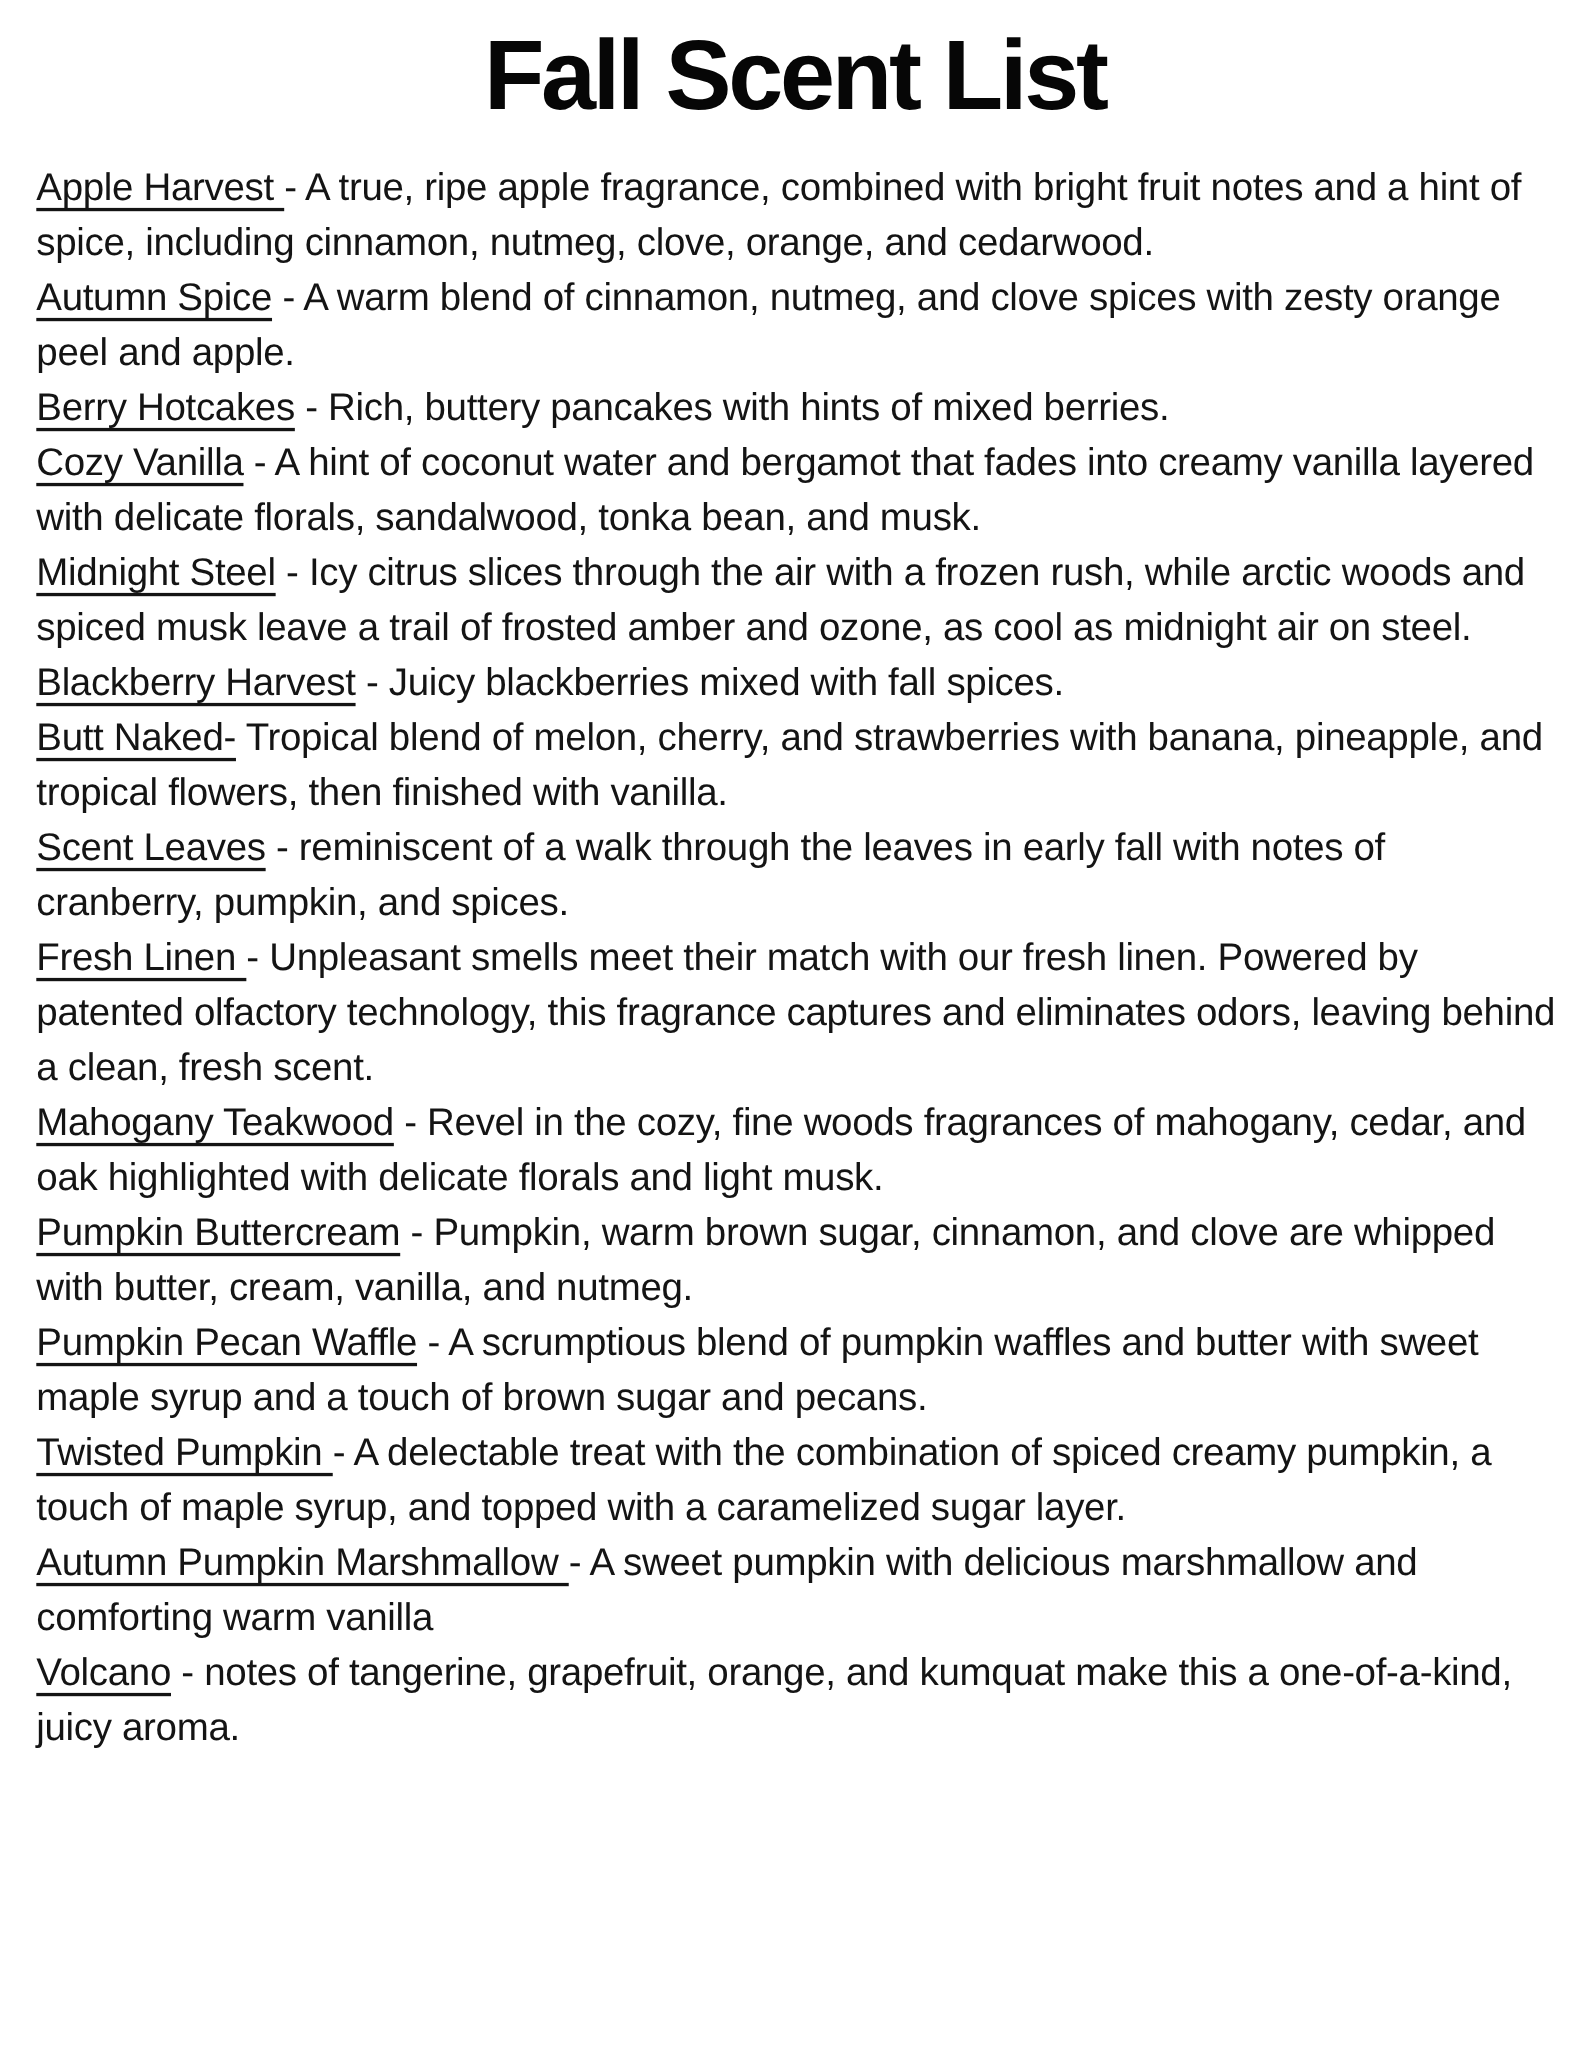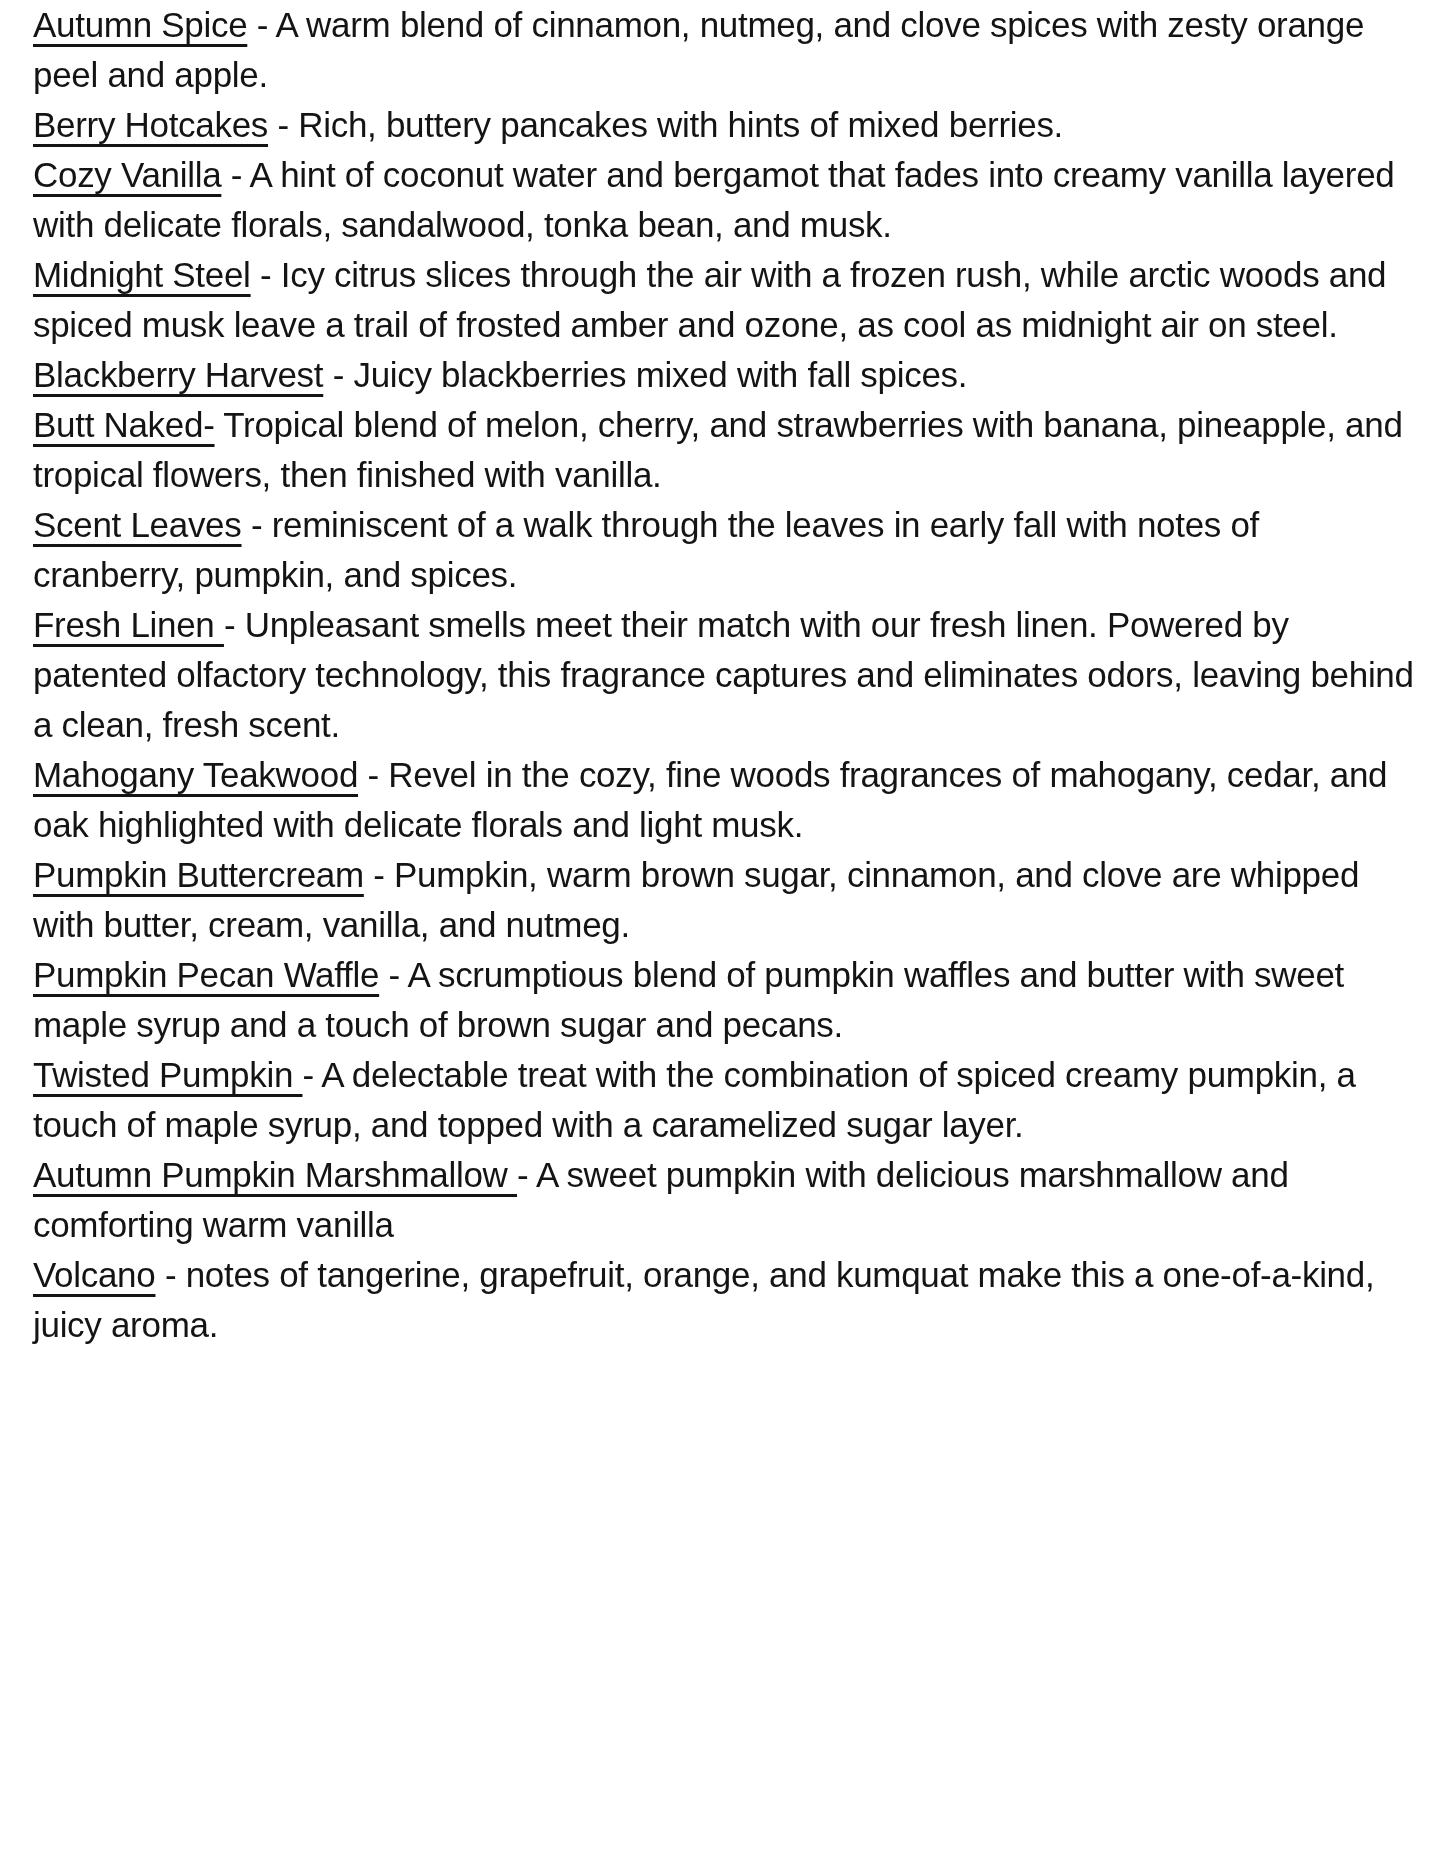--- a/index.html
+++ b/index.html
@@ -47,22 +47,24 @@
     white-space: pre-wrap;
   }
   .scent-description {
     white-space: pre-wrap;
   }
 </style>
 </head>
 <body>
 
 <div class="page">
+  <h1 class="page-title">Fall Scent List</h1>
 
   <div class="scent-list">
+    <p class="scent-entry"><span class="scent-name">Apple Harvest </span><span class="scent-description">- A true, ripe apple fragrance, combined with bright fruit notes and a hint of spice, including cinnamon, nutmeg, clove, orange, and cedarwood.</span></p>
     <p class="scent-entry"><span class="scent-name">Autumn Spice</span><span class="scent-description"> - A warm blend of cinnamon, nutmeg, and clove spices with zesty orange peel and apple.</span></p>
     <p class="scent-entry"><span class="scent-name">Berry Hotcakes</span><span class="scent-description"> - Rich, buttery pancakes with hints of mixed berries.</span></p>
     <p class="scent-entry"><span class="scent-name">Cozy Vanilla</span><span class="scent-description"> - A hint of coconut water and bergamot that fades into creamy vanilla layered with delicate florals, sandalwood, tonka bean, and musk.</span></p>
     <p class="scent-entry"><span class="scent-name">Midnight Steel</span><span class="scent-description"> - Icy citrus slices through the air with a frozen rush, while arctic woods and spiced musk leave a trail of frosted amber and ozone, as cool as midnight air on steel.</span></p>
     <p class="scent-entry"><span class="scent-name">Blackberry Harvest</span><span class="scent-description"> - Juicy blackberries mixed with fall spices.</span></p>
     <p class="scent-entry"><span class="scent-name">Butt Naked-</span><span class="scent-description"> Tropical blend of melon, cherry, and strawberries with banana, pineapple, and tropical flowers, then finished with vanilla.</span></p>
     <p class="scent-entry"><span class="scent-name">Scent Leaves</span><span class="scent-description"> - reminiscent of a walk through the leaves in early fall with notes of cranberry, pumpkin, and spices.</span></p>
     <p class="scent-entry"><span class="scent-name">Fresh Linen </span><span class="scent-description">- Unpleasant smells meet their match with our fresh linen. Powered by patented olfactory technology, this fragrance captures and eliminates odors, leaving behind a clean, fresh scent.</span></p>
     <p class="scent-entry"><span class="scent-name">Mahogany Teakwood</span><span class="scent-description"> - Revel in the cozy, fine woods fragrances of mahogany, cedar, and oak highlighted with delicate florals and light musk.</span></p>
     <p class="scent-entry"><span class="scent-name">Pumpkin Buttercream</span><span class="scent-description"> - Pumpkin, warm brown sugar, cinnamon, and clove are whipped with butter, cream, vanilla, and nutmeg.</span></p>

